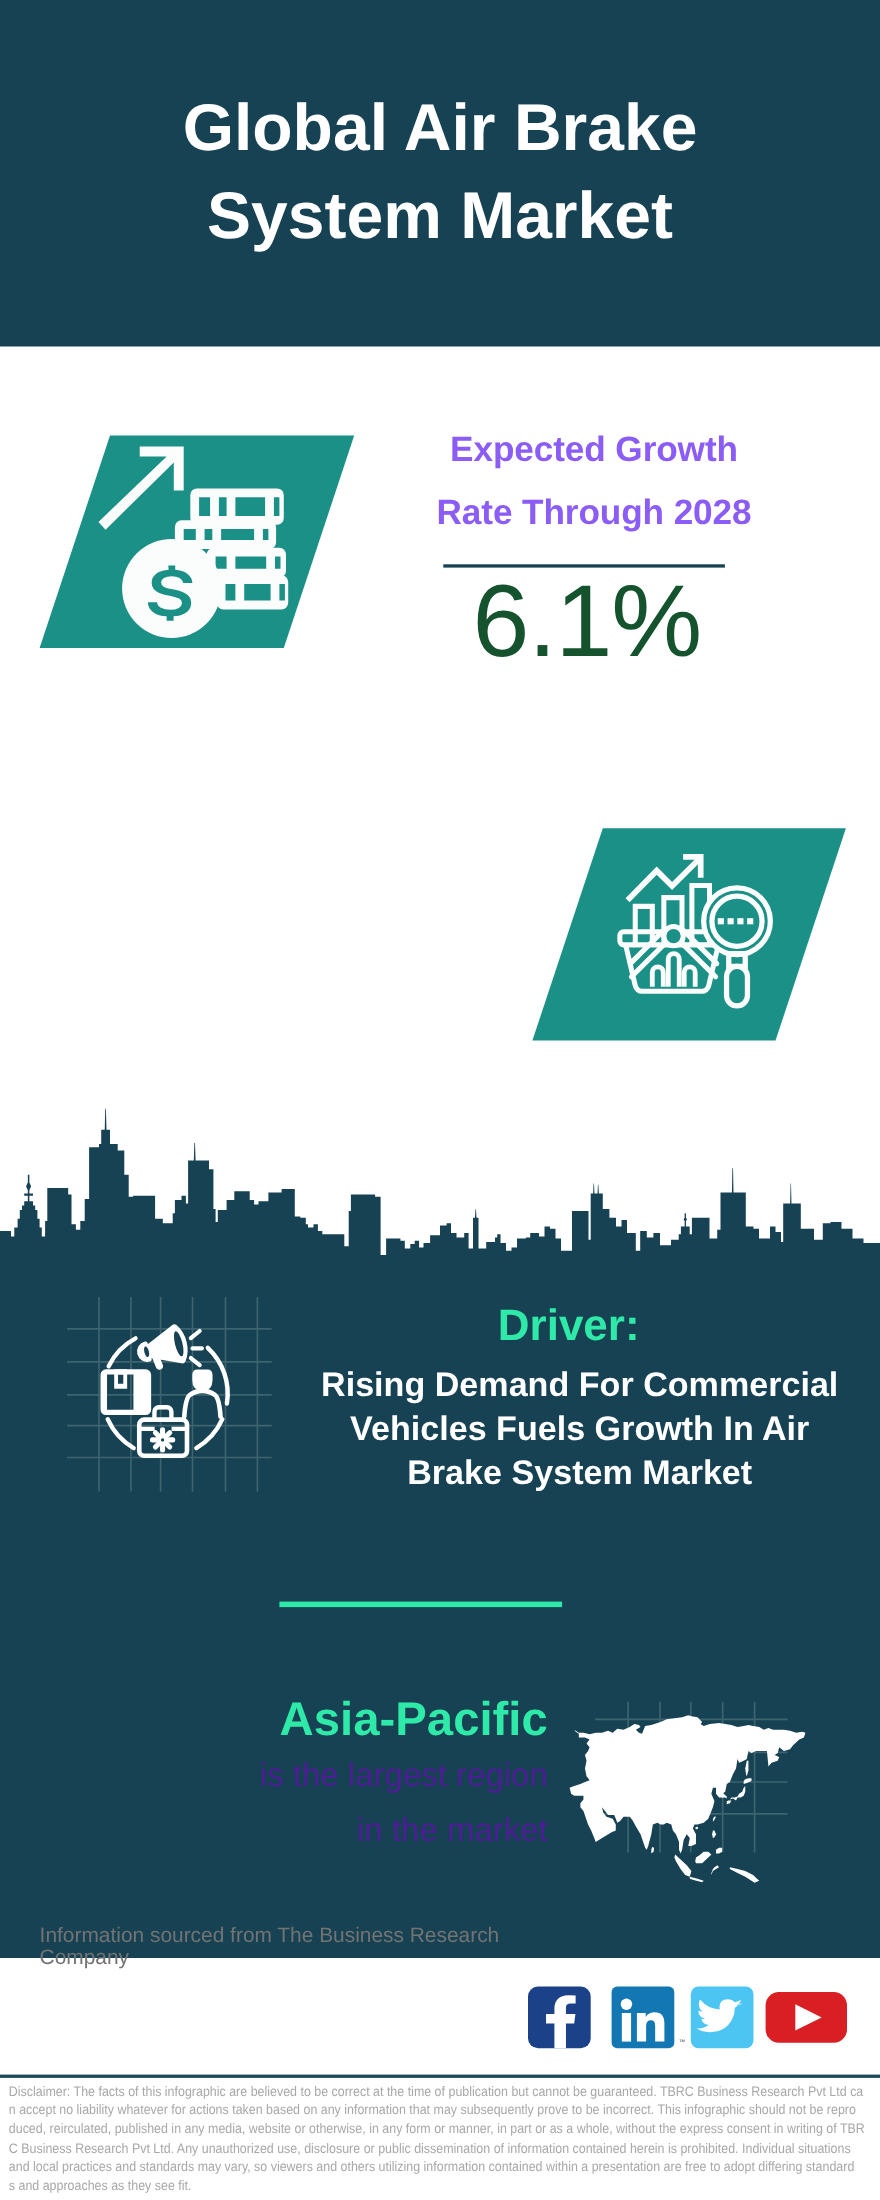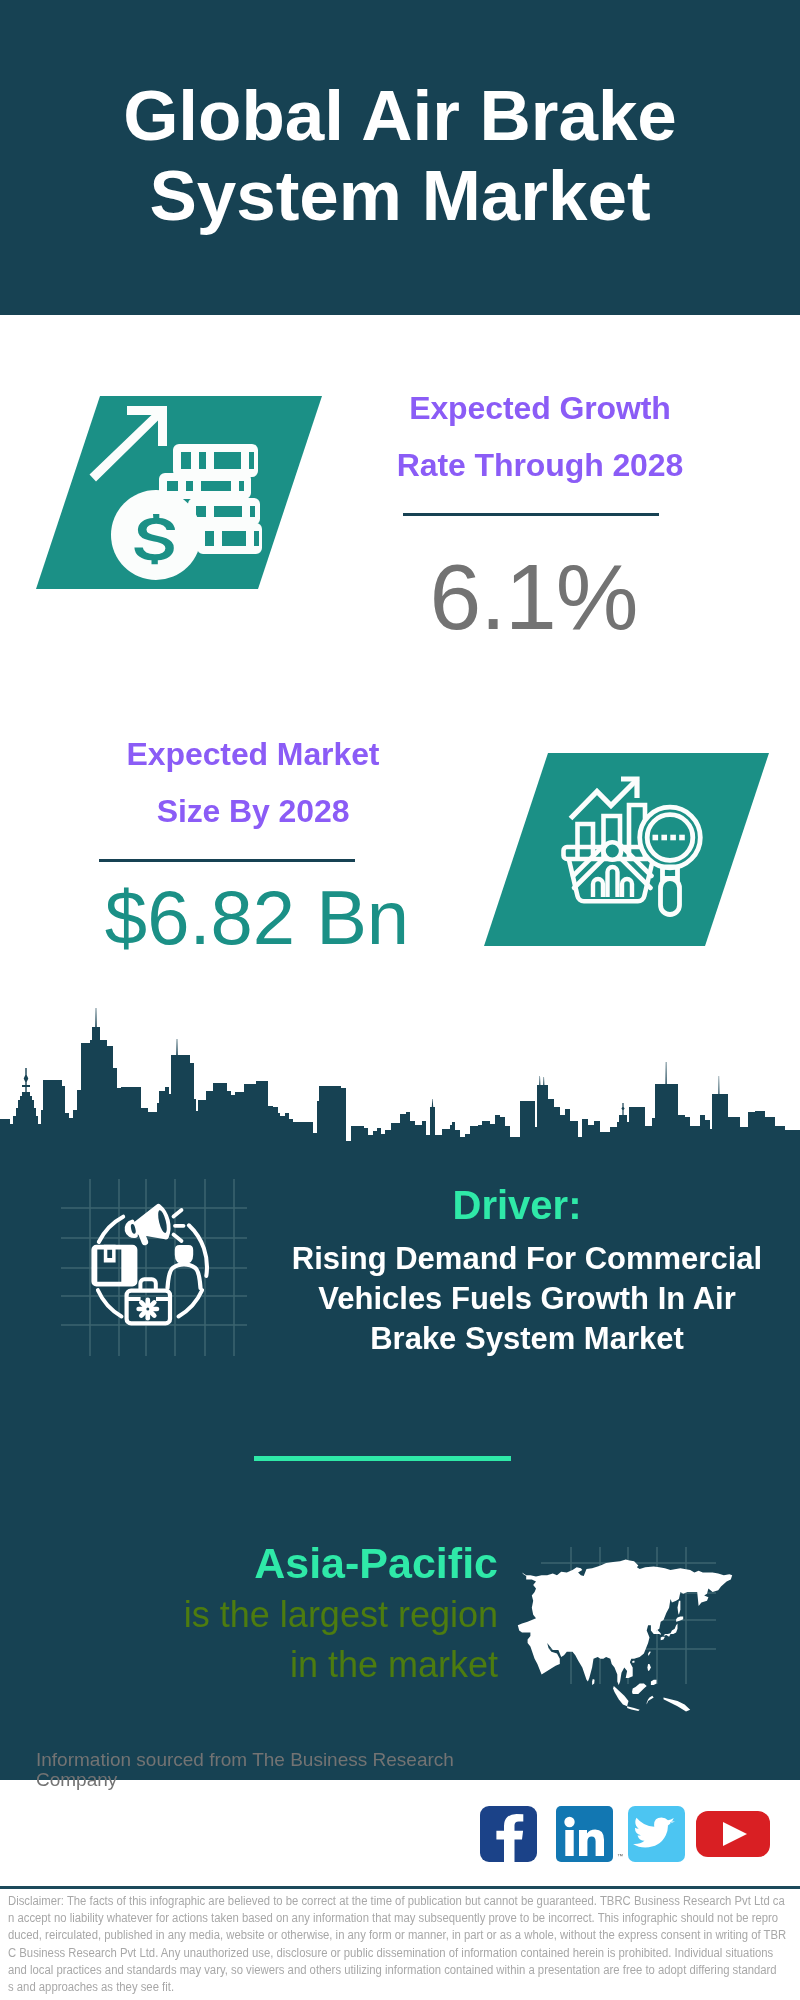--- a/index.html
+++ b/index.html
@@ -4,49 +4,49 @@
 <title>Global Air Brake System Market</title>
 <style>
   html,body{margin:0;padding:0;}
   body{width:800px;height:2000px;background:#ffffff;
        font-family:"Liberation Sans",sans-serif;overflow:hidden;}
   .page{position:relative;width:800px;height:2000px;background:#ffffff;overflow:hidden;}
 
   
   .header{position:absolute;left:0;top:0;width:800px;height:315px;background:#174253;}
   .header-title{position:absolute;left:0;top:76px;width:800px;text-align:center;
-      color:#ffffff;font-size:71px;font-weight:bold;line-height:80px;}
+      color:#ffffff;font-size:60px;font-weight:bold;line-height:80px;}
 
   
   .icon1{position:absolute;}
   .stat1{position:absolute;left:340px;top:380px;width:400px;text-align:center;}
   .stat1 .stat-rule{left:-9px;}
   .stat2 .stat-rule{left:-26px;}
   .stat2{position:absolute;left:53px;top:726px;width:400px;text-align:center;}
   .stat-head{color:#8b5cf6;font-size:32px;font-weight:bold;line-height:57px;letter-spacing:-0.1px;}
   .stat-rule{height:3px;background:#174253;width:256px;margin:19px auto 0 auto;position:relative;}
-  .stat-val{color:#737373;font-size:93px;line-height:96px;margin-top:33px;letter-spacing:-1px;margin-left:-13px;}
+  .stat-val{color:#14532d;font-size:93px;line-height:96px;letter-spacing:-1px;margin-left:-13px;}
   .stat-val2{color:#1b9086;font-size:76px;line-height:80px;margin-top:16px;letter-spacing:0px;margin-left:8px;}
   .icon2{position:absolute;left:470px;top:745px;}
 
   
   .dark{position:absolute;left:0;top:1150px;width:800px;height:630px;background:#174253;}
   .skyline{position:absolute;left:0;top:1000px;width:800px;height:160px;}
 
   
   .driver-icon{position:absolute;left:50px;top:1160px;}
   .driver-text{position:absolute;left:277px;top:1182px;width:500px;text-align:center;}
   .driver-label{color:#2fe9a8;font-size:40px;font-weight:bold;line-height:46px;position:relative;left:-10px;}
   .driver-body{color:#ffffff;font-size:31px;font-weight:bold;line-height:40px;margin-top:11px;}
   .mid-rule{position:absolute;left:254px;top:1456px;width:257px;height:5px;background:#2fe9a8;}
 
   
   .region-text{position:absolute;left:98px;top:1539px;width:400px;text-align:right;}
   .region-name{color:#2fe9a8;font-size:43px;font-weight:bold;line-height:48px;}
-  .region-sub{color:#4d7c0f;font-size:36px;font-weight:normal;line-height:50px;margin-top:3px;}
+  .region-sub{color:#4c1d95;font-size:30px;font-weight:normal;line-height:50px;margin-top:3px;}
   .region-map{position:absolute;left:501px;top:1509px;}
 
   
   .footer{position:absolute;left:0;top:1780px;width:800px;height:220px;background:#ffffff;}
   .src-text{position:absolute;left:36px;top:1750px;width:450px;color:#737373;
       font-size:19px;line-height:19.5px;}
   .socials{position:absolute;left:470px;top:1800px;}
   .sep-line{position:absolute;left:0;top:1886px;width:800px;height:3px;background:#1c4a5b;}
   .disclaimer{position:absolute;left:8px;top:1893px;width:869px;color:#a8a8a8;
       font-size:12.5px;line-height:17.2px;text-align:left;white-space:nowrap;
@@ -88,28 +88,20 @@
   </svg>
   <div class="stat1">
     <div class="stat-head">
       <div>Expected Growth</div>
       <div>Rate Through 2028</div>
     </div>
     <div class="stat-rule"></div>
     <div class="stat-val">6.1%</div>
   </div>
 
-  <div class="stat2">
-    <div class="stat-head">
-      <div>Expected Market</div>
-      <div>Size By 2028</div>
-    </div>
-    <div class="stat-rule"></div>
-    <div class="stat-val2">$6.82 Bn</div>
-  </div>
   <svg class="icon2" viewBox="0 0 310 210" width="310" height="210">
     <polygon points="78,8 299,8 235,201 14,201" fill="#1b9086"></polygon>
     <g transform="translate(-470,-745)">
     <g fill="none" stroke="#fbfdfc" stroke-width="5.2" stroke-linejoin="miter">
       <path d="M570.5,818.5 L597,791.5 L611,805.5 L637.5,779"></path>
     </g>
     <path fill="#fbfdfc" d="M621,776.4 h18.6 v21.6 h-5.2 v-16.4 h-13.4 z"></path>
     <g fill="none" stroke="#fbfdfc" stroke-width="4.6">
       <path d="M577.5,860 v-36 h15.5 v36"></path>
       <path d="M603.5,860 v-44 h16.5 v44"></path>

